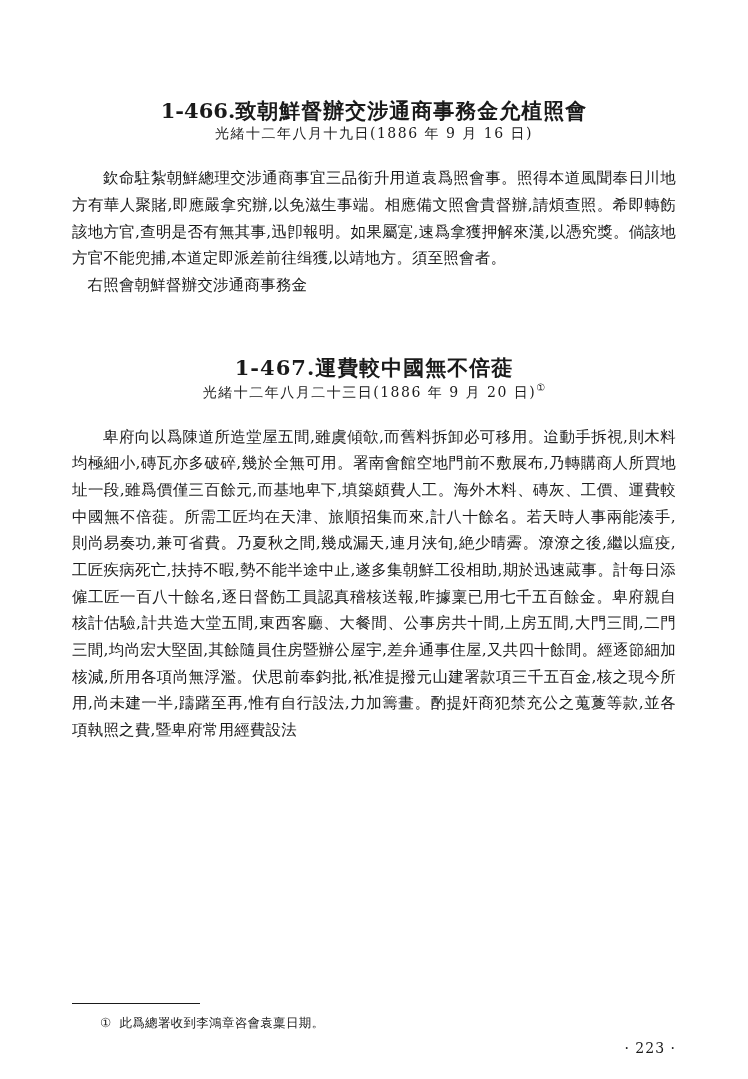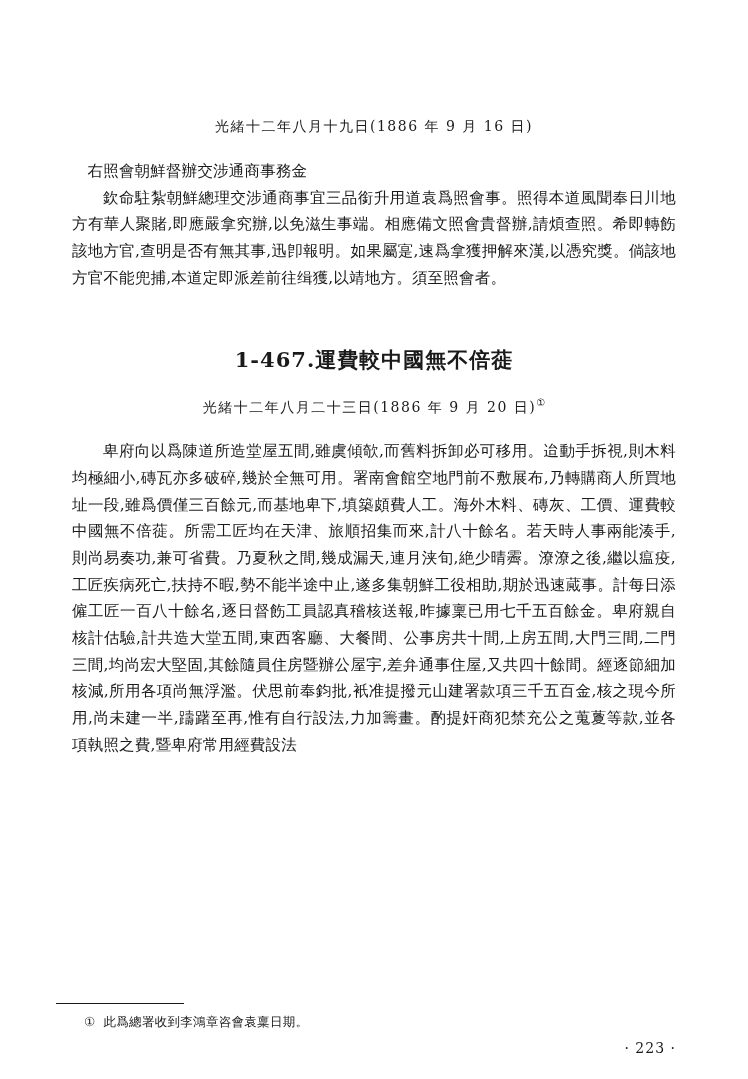--- a/index.html
+++ b/index.html
@@ -30,21 +30,21 @@
     margin: 0 0 0 0;
     line-height: 1.4;
   }
   .doc-title .num {
     letter-spacing: 0px;
   }
   .doc-date {
     text-align: center;
     font-size: 14px;
     letter-spacing: 1.5px;
-    margin-top: 22px;
+    margin-top: 0;
     margin-bottom: 0;
   }
   .doc-date .sup {
     font-size: 10px;
     vertical-align: super;
     letter-spacing: 0;
   }
   .body-block {
     margin-top: 22px;
   }
@@ -68,24 +68,23 @@
   .doc2-title {
     text-align: center;
     font-size: 21px;
     font-weight: bold;
     letter-spacing: 1px;
     margin: 0;
     line-height: 1.4;
   }
   .footnote-area {
     position: absolute;
-    left: 56px;
+    left: 72px;
     right: 72px;
     bottom: 46px;
-    font-family: Liberation Mono, monospace;
   }
   .footnote-rule {
     width: 128px;
     height: 1px;
     background: #1a1a1a;
     margin: 0 0 10px 0;
   }
   .footnote-text {
     font-size: 12.5px;
     line-height: 1.5;
@@ -102,26 +101,29 @@
     bottom: 23px;
     font-size: 14px;
     letter-spacing: 1px;
   }
 </style>
 </head>
 <body>
 
 <div class="page">
 
+  <h1 class="doc-title">
+    <span class="num">1-466.</span><span>致朝鮮督辦交涉通商事務金允植照會</span>
+  </h1>
 
   <div class="doc-date">光緒十二年八月十九日(1886 年 9 月 16 日)</div>
 
   <div class="body-block">
+    <p class="para indent">欽命駐紮朝鮮總理交涉通商事宜三品銜升用道袁爲照會事。照得本道風聞奉日川地方有華人聚賭,即應嚴拿究辦,以免滋生事端。相應備文照會貴督辦,請煩查照。希即轉飭該地方官,查明是否有無其事,迅卽報明。如果屬寔,速爲拿獲押解來漢,以憑究獎。倘該地方官不能兜捕,本道定即派差前往缉獲,以靖地方。須至照會者。</p>
     <p class="para noindent">右照會朝鮮督辦交涉通商事務金</p>
-    <p class="para indent">欽命駐紮朝鮮總理交涉通商事宜三品銜升用道袁爲照會事。照得本道風聞奉日川地方有華人聚賭,即應嚴拿究辦,以免滋生事端。相應備文照會貴督辦,請煩查照。希即轉飭該地方官,查明是否有無其事,迅卽報明。如果屬寔,速爲拿獲押解來漢,以憑究獎。倘該地方官不能兜捕,本道定即派差前往缉獲,以靖地方。須至照會者。</p>
   </div>
 
   <div class="section-gap"></div>
 
   <h1 class="doc2-title">
     <span class="num">1-467.</span><span>運費較中國無不倍蓰</span>
   </h1>
 
   <div class="doc-date">
     <span>光緒十二年八月二十三日(1886 年 9 月 20 日)</span><span class="sup">①</span>

